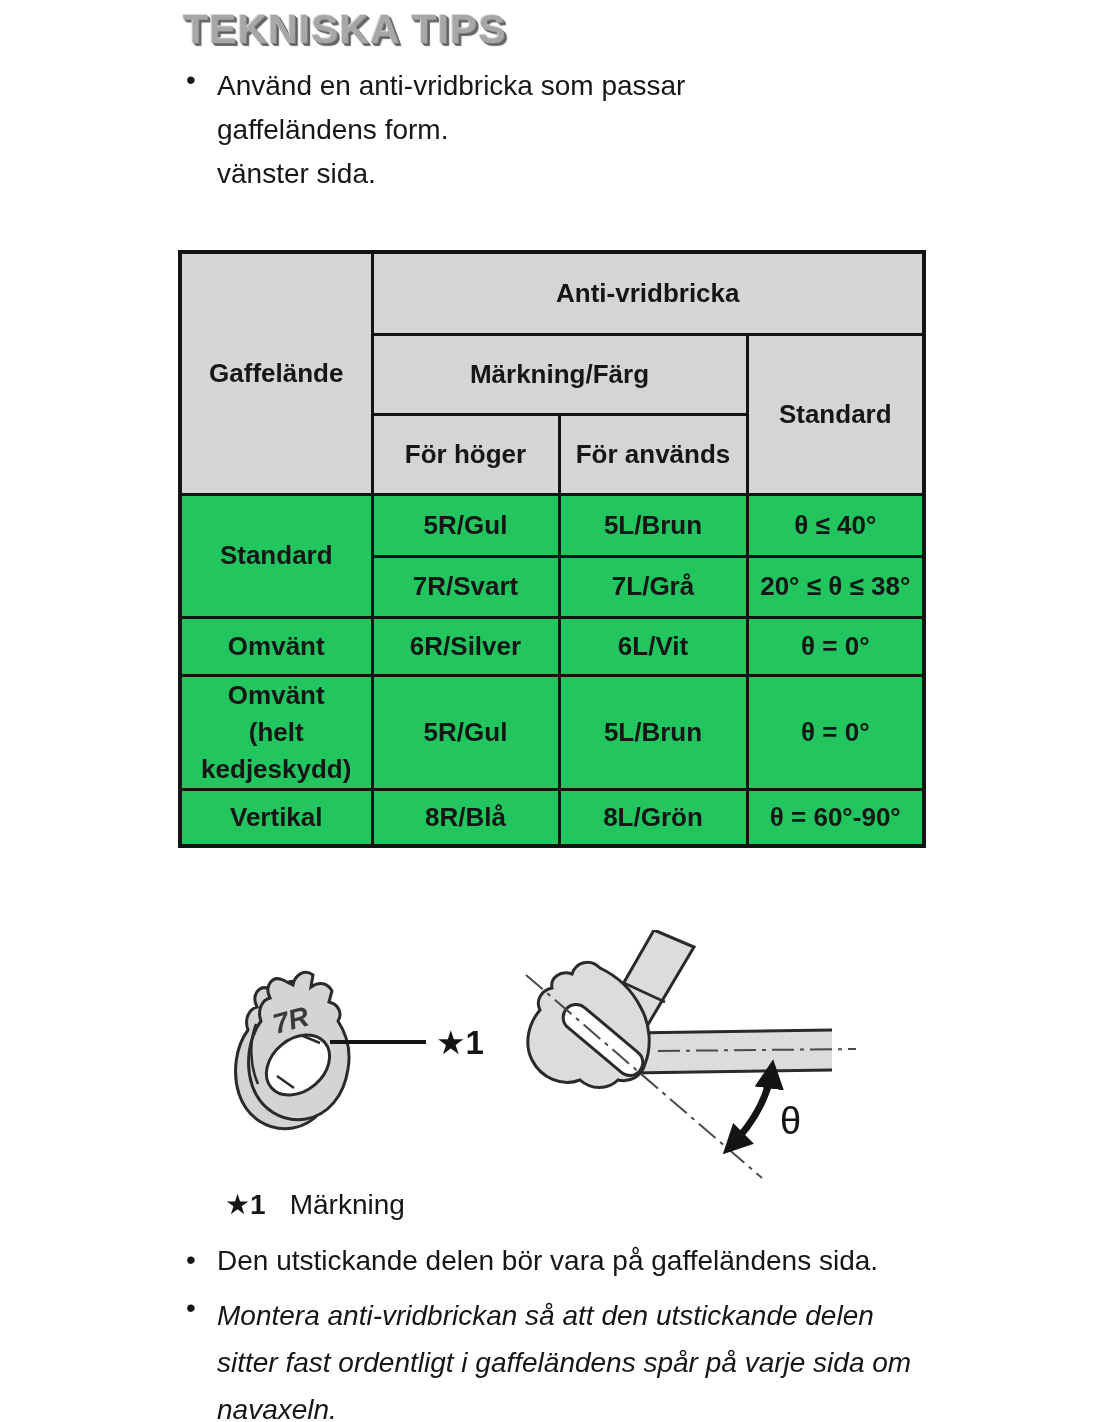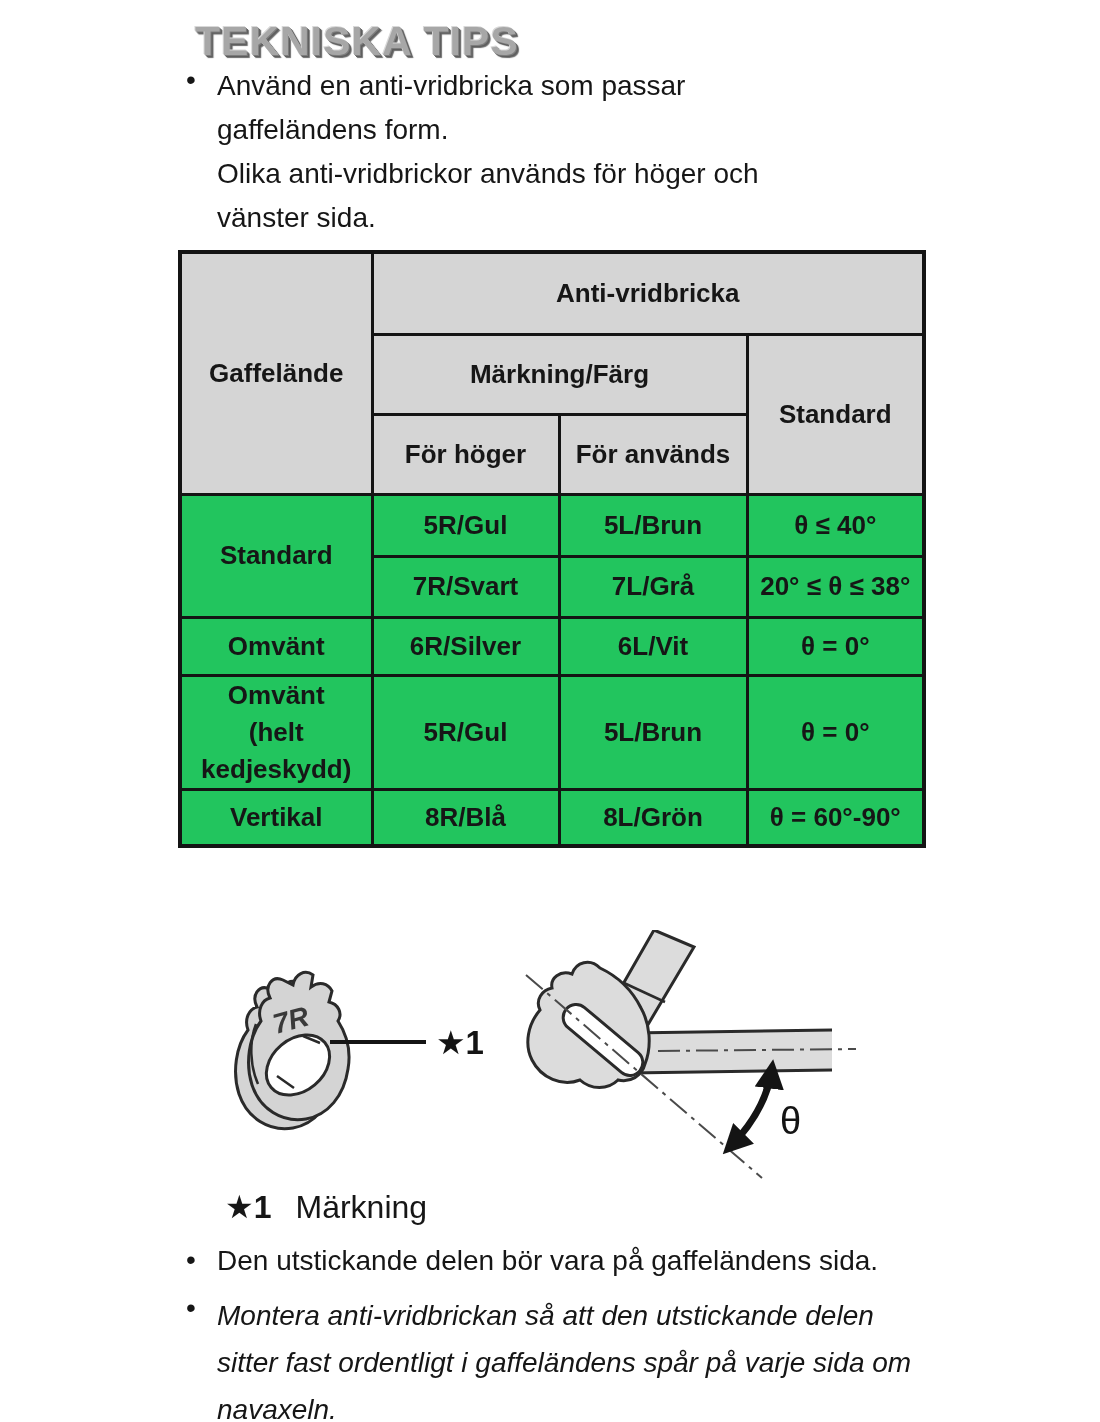--- a/index.html
+++ b/index.html
@@ -1,21 +1,21 @@
 <!DOCTYPE html>
 <html><head>
 <meta charset="utf-8">
 <style>
   html,body { margin:0; padding:0; background:#ffffff; }
   .page {
     position:relative; width:1100px; height:1422px; background:#ffffff;
     font-family:"Liberation Sans","DejaVu Sans",sans-serif; color:#161616; overflow:hidden;
   }
   .title {
-    position:absolute; left:183px; top:6px; margin:12px;
+    position:absolute; left:183px; top:6px; margin:0;
     font-size:41px; font-weight:900; letter-spacing:1px; color:#a7a7a7;
     text-shadow:-1px -1px 0 #d8d8d8, 1px 1px 0 #7c7c7c, 2px 2px 0 #5e5e5e, 3px 3px 1px #6a6a6a;
   }
   .bullet { position:absolute; left:186px; display:flex; font-size:28px; font-weight:500; }
   .dot { width:31px; flex:0 0 31px; }
   .b1 { top:64px; }
   .b1 .blines div { line-height:44px; }
   .b2 { top:1244px; }
   .b2 .blines div { line-height:34px; }
   .b3 { top:1292px; }
@@ -32,36 +32,35 @@
   .spec td { background:#22c55e; }
   .h1row { height:82px; } .h2row { height:80px; } .h3row { height:80px; }
   .r0 { height:62px; } .r1 { height:61px; } .r2 { height:58px; } .r3 { height:113px; } .r4 { height:57px; }
   .cellline { line-height:37px; }
 
   .note { position:absolute; left:183px; top:843px; width:480px; margin:0; font-size:28px; line-height:44px; font-weight:500; }
   .note .obs { font-weight:700; }
 
   .figure { position:absolute; left:180px; top:930px; width:740px; height:250px; }
 
-  .legend { position:absolute; left:225px; top:1188px; font-size:32px; }
+  .legend { position:absolute; left:225px; top:1188px; font-size:28px; }
   .legend .star { font-weight:700; margin-right:24px; }
 </style>
 </head>
 <body>
 
 <div class="page">
 
   <h1 class="title">TEKNISKA TIPS</h1>
 
   <div class="bullet b1">
     <span class="dot">•</span>
     <div class="blines">
       <div>Använd en anti-vridbricka som passar</div>
       <div>gaffeländens form.</div>
-      <div>Olika anti-vridbrickor används för höger och</div>
       <div>vänster sida.</div>
     </div>
   </div>
 
   <table class="spec">
     <colgroup>
       <col style="width:192px">
         <col style="width:187px">
         <col style="width:188px">
         <col style="width:177px">

